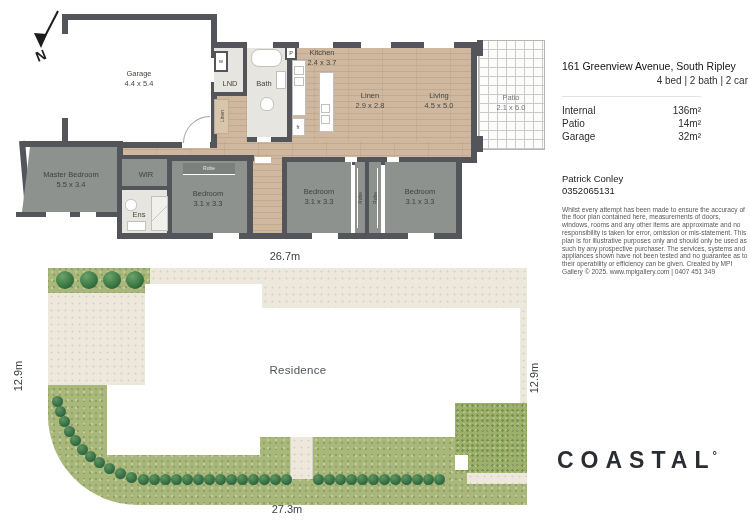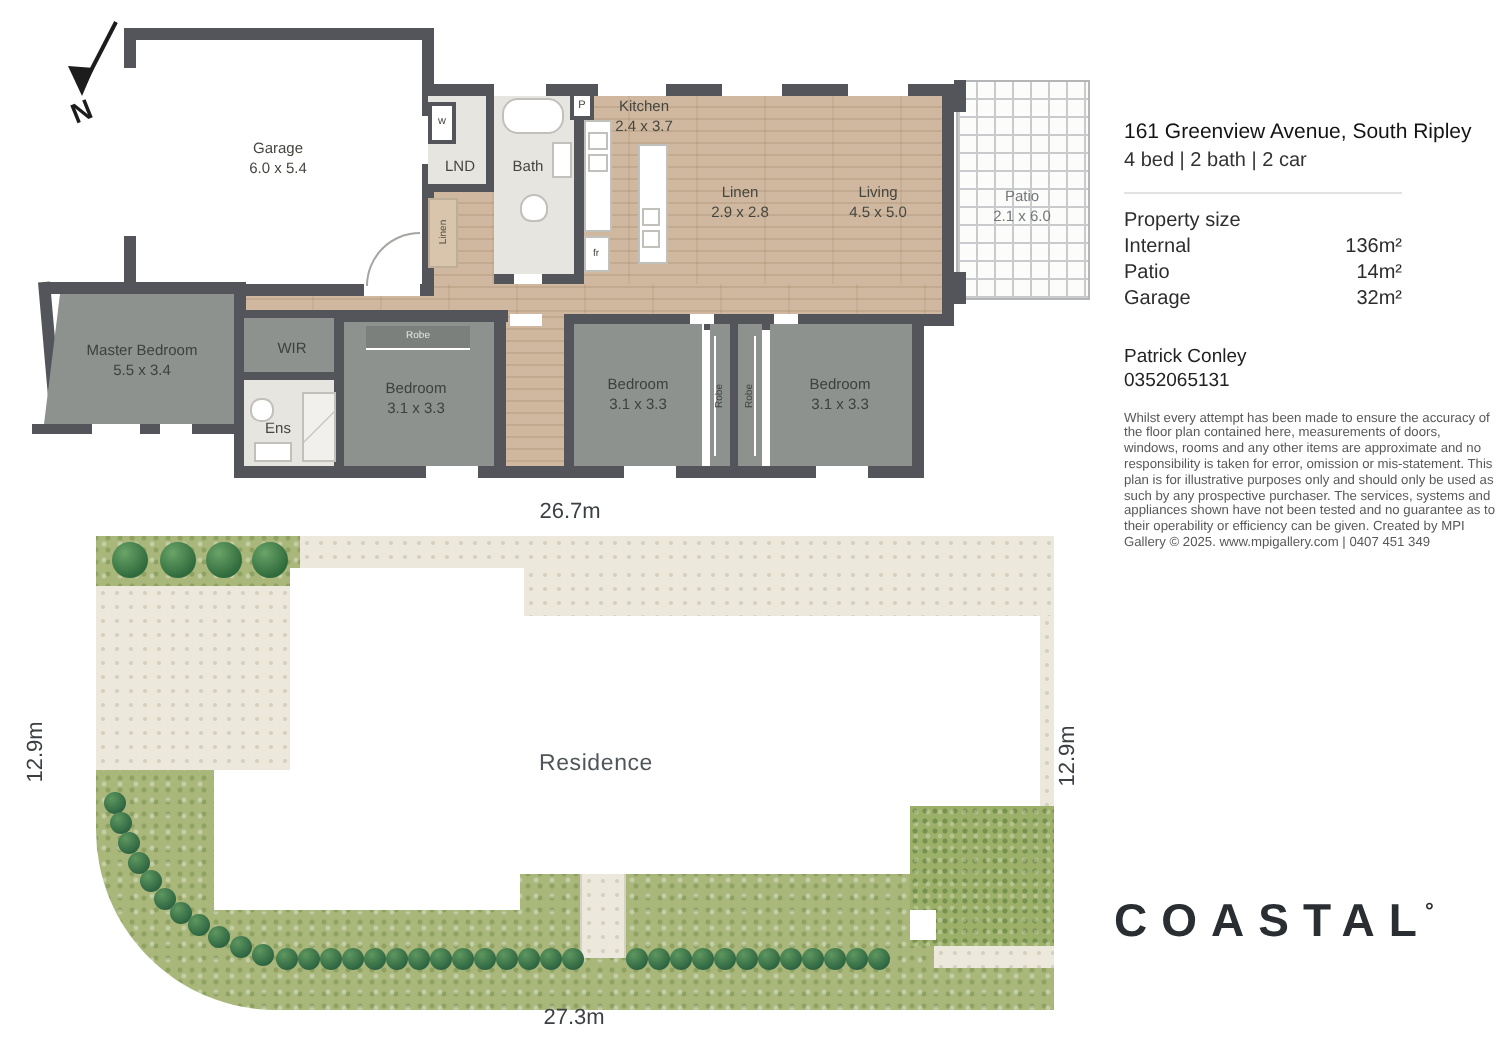--- a/index.html
+++ b/index.html
@@ -32,21 +32,21 @@
   .green2{position:absolute;background-color:#9cb06a;
           background-image:radial-gradient(rgba(255,255,255,.25) 1px,transparent 1.4px),
                            radial-gradient(rgba(60,95,35,.40) 1px,transparent 1.5px);
           background-size:6px 6px,5px 5px;}
   .beige{position:absolute;background-color:#ece8db;
          background-image:radial-gradient(rgba(160,150,118,.28) .8px,transparent 1.2px);
          background-size:7px 7px;}
   .dim{position:absolute;font-size:11px;color:#3c4044;text-align:center;}
   
   .addr{position:absolute;left:562px;top:60px;width:186px;font-size:10.5px;font-weight:normal;color:#141414;}
-  .subt{position:absolute;left:562px;top:75px;width:186px;font-size:10px;color:#333;}
+  .subt{position:absolute;left:562px;top:75px;width:186px;font-size:10px;color:#333;text-align:right;}
   .ptable{position:absolute;left:562px;top:96px;width:139px;border-top:1px solid #e2e2e2;padding-top:7px;
           font-size:10px;color:#2d2d2d;}
   .prow{display:flex;justify-content:space-between;line-height:13px;}
   .agent{position:absolute;left:562px;top:173px;font-size:9.5px;color:#222;line-height:12px;}
   .disc{position:absolute;left:562px;top:199px;width:187px;font-size:6.6px;line-height:7.8px;color:#585858;}
   .logo{position:absolute;left:557px;top:447px;font-size:23px;font-weight:bold;letter-spacing:7px;color:#2a2e33;}
   .logo .deg{font-size:11px;vertical-align:9px;letter-spacing:0;margin-left:-3px;}
 </style>
 </head>
 <body>
@@ -146,21 +146,21 @@
     <div class="fix" style="left:251px;top:49px;width:31px;height:18px;border-radius:8px;"></div>
     <div class="fix" style="left:276px;top:71px;width:10px;height:18px;"></div>
     <div class="fix" style="left:260px;top:97px;width:14px;height:14px;border-radius:50% 50% 40% 40%;"></div>
 
     <div class="patio" style="left:478px;top:40px;width:67px;height:110px;"></div>
     <div class="wall" style="left:477px;top:40px;width:6px;height:16px;"></div>
     <div class="wall" style="left:477px;top:136px;width:6px;height:16px;"></div>
 
     <div class="rlabel" style="left:139px;top:79px;">
       <div>Garage</div>
-      <div>6.0 x 5.4</div>
+      <div>4.4 x 5.4</div>
     </div>
     <div class="rlabel" style="left:322px;top:58px;">
       <div>Kitchen</div>
       <div>2.4 x 3.7</div>
     </div>
     <div class="rlabel" style="left:370px;top:101px;">
       <div>Linen</div>
       <div>2.9 x 2.8</div>
     </div>
     <div class="rlabel" style="left:439px;top:101px;">
@@ -210,21 +210,21 @@
     <div class="whitefill" style="left:145px;top:437px;width:115px;height:18px;"></div>
     <div class="beige" style="left:48px;top:293px;width:97px;height:92px;"></div>
     <div class="beige" style="left:150px;top:268px;width:377px;height:16px;"></div>
     <div class="beige" style="left:262px;top:284px;width:265px;height:24px;"></div>
     <div class="beige" style="left:520px;top:308px;width:7px;height:95px;"></div>
     <div class="beige" style="left:290px;top:437px;width:23px;height:42px;border-left:1px solid #d6d1c2;border-right:1px solid #d6d1c2;box-sizing:border-box;"></div>
     <div class="green2" style="left:455px;top:403px;width:72px;height:70px;"></div>
     <div class="whitefill" style="left:455px;top:455px;width:13px;height:15px;"></div>
     <div class="beige" style="left:467px;top:473px;width:60px;height:11px;"></div>
 
-    <div class="dim" style="left:258px;top:376px;width:80px;font-size:11.5px;color:#50555a;letter-spacing:.3px;">Residence</div>
+    <div class="dim" style="left:258px;top:364px;width:80px;font-size:11.5px;color:#50555a;letter-spacing:.3px;">Residence</div>
     <div class="dim" style="left:252px;top:503px;width:70px;">27.3m</div>
     <div class="dim" style="left:-1px;top:370px;width:38px;transform:rotate(-90deg);">12.9m</div>
     <div class="dim" style="left:515px;top:372px;width:38px;transform:rotate(-90deg);">12.9m</div>
     <div id="veg-layer">
         <div style="position: absolute; left: 51.5px; top: 395.5px; width: 11px; height: 11px; border-radius: 50%; background: radial-gradient(circle at 35% 30%, rgb(94, 151, 95), rgb(44, 99, 64) 75%);"></div>
         <div style="position: absolute; left: 54.5px; top: 405.5px; width: 11px; height: 11px; border-radius: 50%; background: radial-gradient(circle at 35% 30%, rgb(94, 151, 95), rgb(44, 99, 64) 75%);"></div>
         <div style="position: absolute; left: 58.5px; top: 415.5px; width: 11px; height: 11px; border-radius: 50%; background: radial-gradient(circle at 35% 30%, rgb(94, 151, 95), rgb(44, 99, 64) 75%);"></div>
         <div style="position: absolute; left: 63.5px; top: 425.5px; width: 11px; height: 11px; border-radius: 50%; background: radial-gradient(circle at 35% 30%, rgb(94, 151, 95), rgb(44, 99, 64) 75%);"></div>
         <div style="position: absolute; left: 69.5px; top: 434.5px; width: 11px; height: 11px; border-radius: 50%; background: radial-gradient(circle at 35% 30%, rgb(94, 151, 95), rgb(44, 99, 64) 75%);"></div>
         <div style="position: absolute; left: 76.5px; top: 443.5px; width: 11px; height: 11px; border-radius: 50%; background: radial-gradient(circle at 35% 30%, rgb(94, 151, 95), rgb(44, 99, 64) 75%);"></div>
@@ -265,23 +265,20 @@
         <div style="position: absolute; left: 126px; top: 271px; width: 18px; height: 18px; border-radius: 50%; background: radial-gradient(circle at 35% 30%, rgb(106, 164, 104), rgb(47, 106, 60) 72%);"></div>
       </div>
   </div>
 
   <div>
     <div class="addr">161 Greenview Avenue, South Ripley</div>
     <div class="subt">4 bed | 2 bath | 2 car</div>
 
     <div class="ptable">
       <div class="prow">
-        <span>Property size</span>
-      </div>
-      <div class="prow">
         <span>Internal</span>
         <span>136m²</span>
       </div>
       <div class="prow">
         <span>Patio</span>
         <span>14m²</span>
       </div>
       <div class="prow">
         <span>Garage</span>
         <span>32m²</span>

